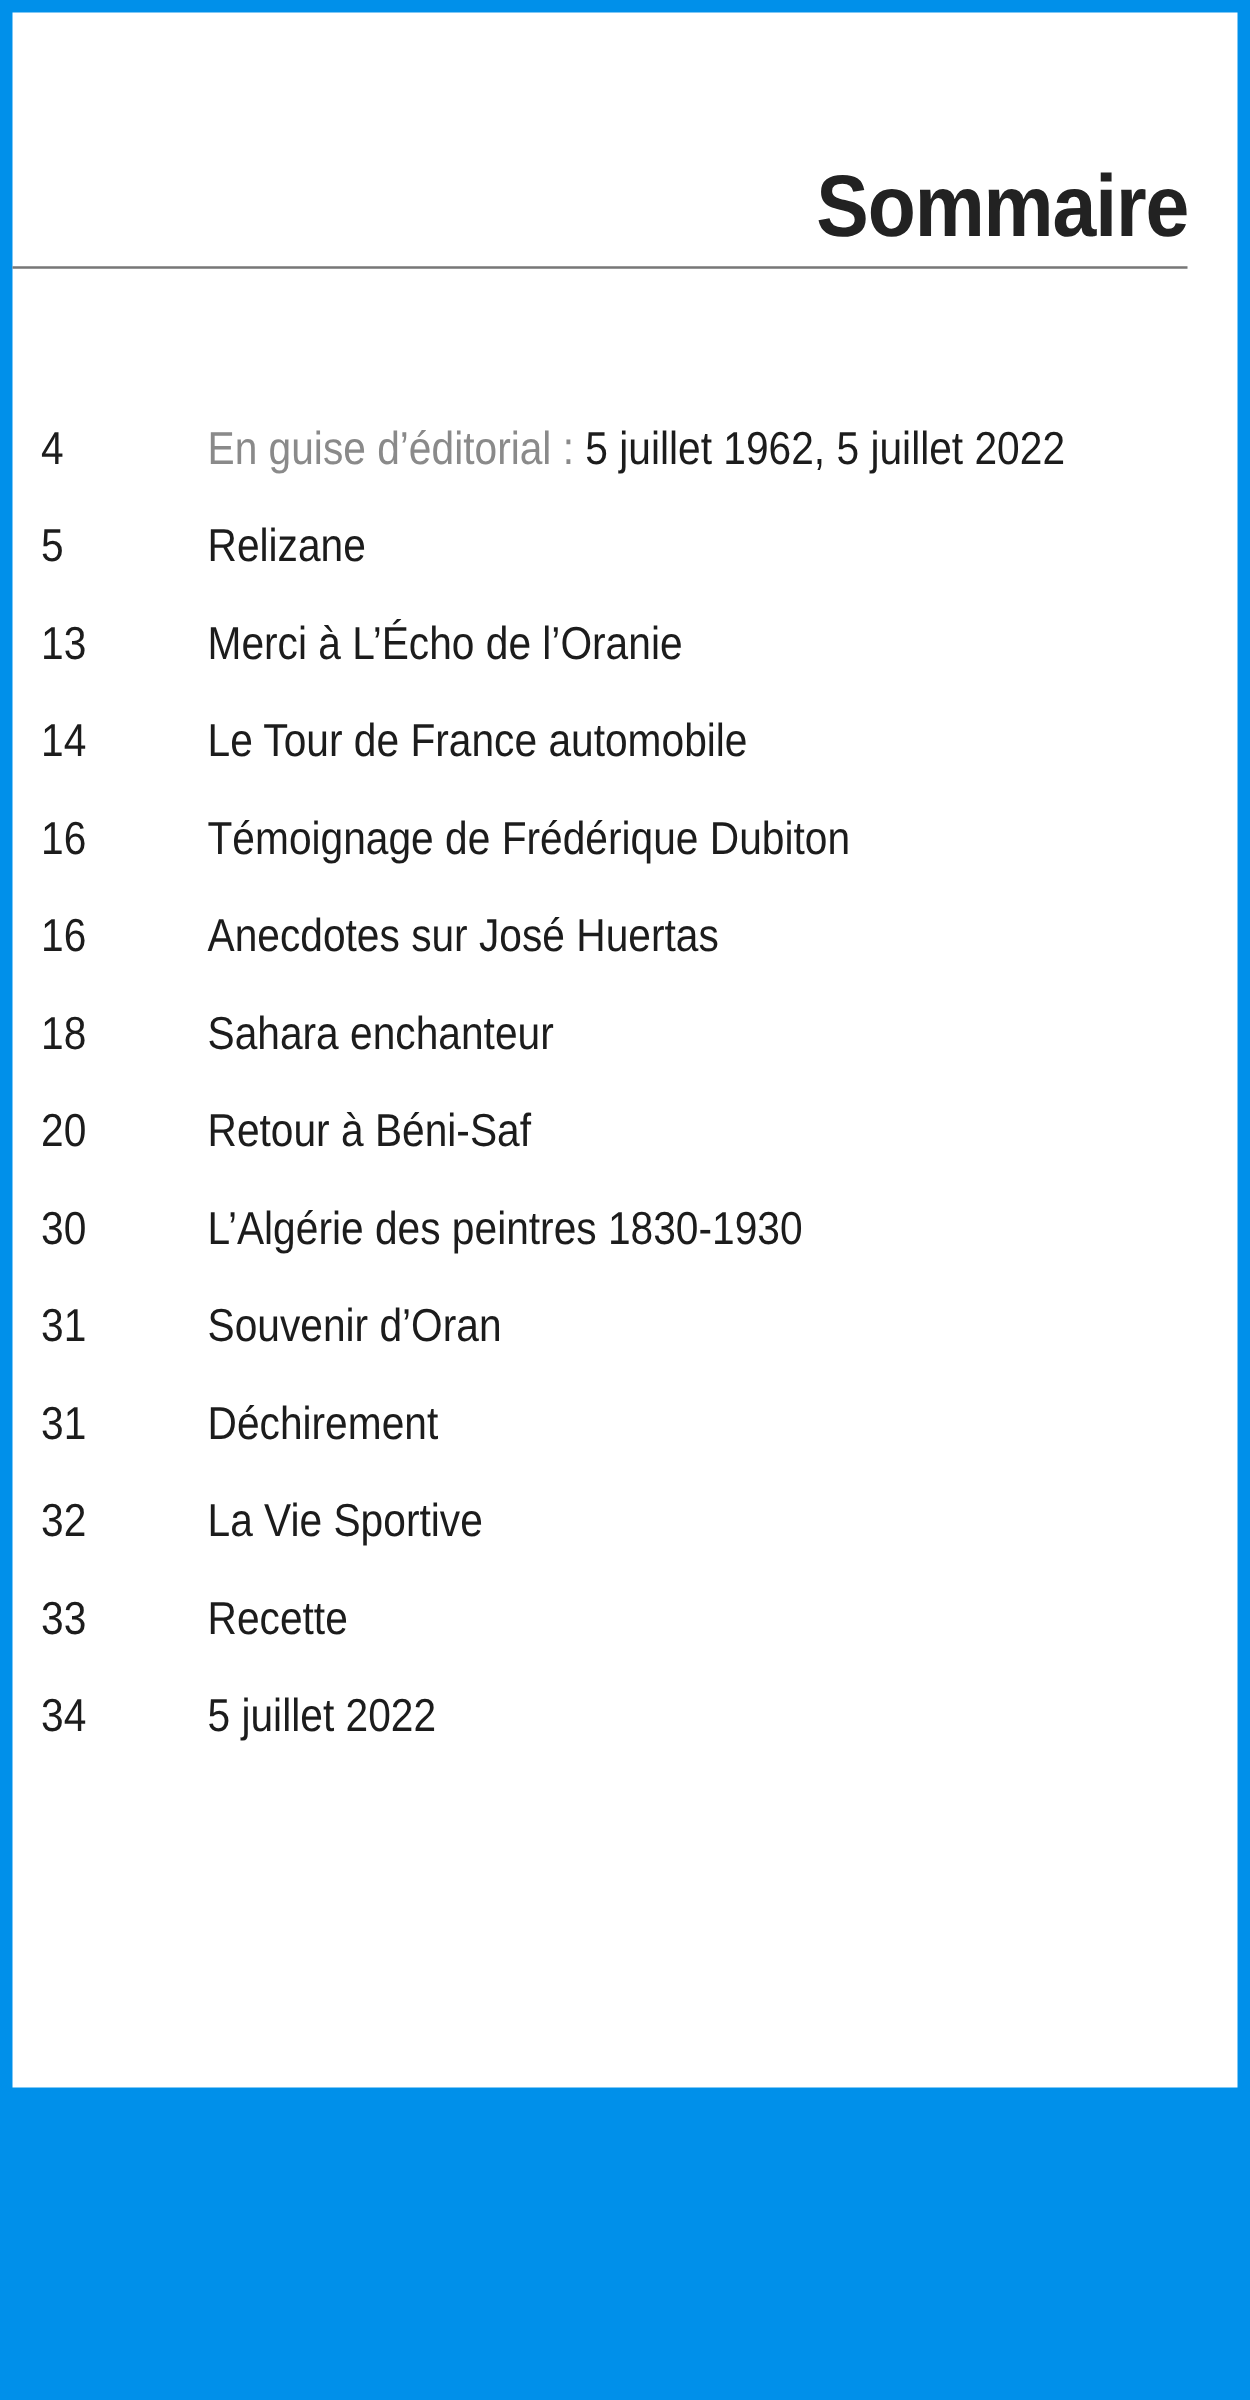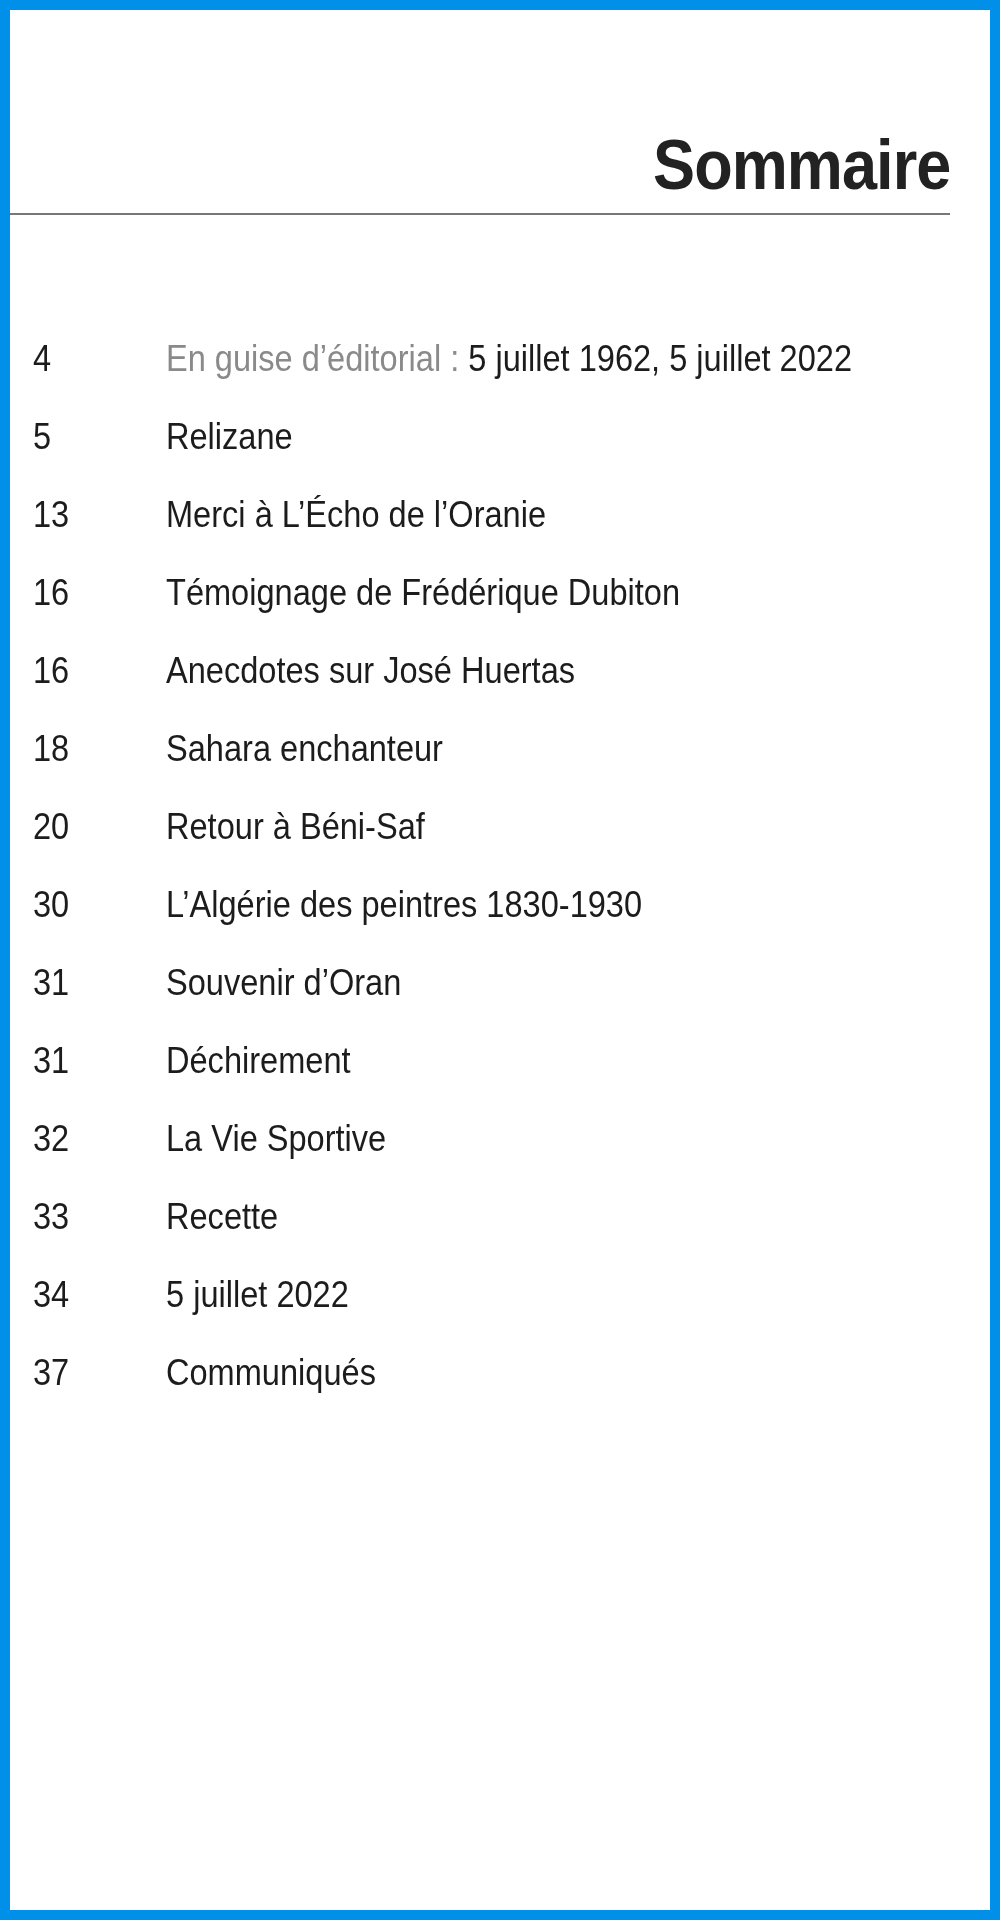--- a/index.html
+++ b/index.html
@@ -7,21 +7,21 @@
       width: 1000px;
       height: 1920px;
       background: #0090ea;
       position: relative;
       overflow: hidden;
       font-family: "Liberation Sans", sans-serif;
     }
     .page {
       position: absolute;
       left: 10px; top: 10px;
-      width: 980px; height: 1900px;
+      width: 980px; height: 1660px;
       background: #ffffff;
     }
     .title {
       position: absolute;
       right: 40px;
       top: 120px;
       margin: 0;
       font-family: "Liberation Sans", sans-serif;
       font-weight: bold;
       font-size: 70px;
@@ -84,20 +84,24 @@
     </li>
     <li class="toc-row">
       <span class="toc-page">5</span>
       <span class="toc-title">Relizane</span>
     </li>
     <li class="toc-row">
       <span class="toc-page">13</span>
       <span class="toc-title">Merci à L’Écho de l’Oranie</span>
     </li>
     <li class="toc-row">
+      <span class="toc-page">14</span>
+      <span class="toc-title">Le Tour de France automobile</span>
+    </li>
+    <li class="toc-row">
       <span class="toc-page">16</span>
       <span class="toc-title">Témoignage de Frédérique Dubiton</span>
     </li>
     <li class="toc-row">
       <span class="toc-page">16</span>
       <span class="toc-title">Anecdotes sur José Huertas</span>
     </li>
     <li class="toc-row">
       <span class="toc-page">18</span>
       <span class="toc-title">Sahara enchanteur</span>
@@ -123,18 +127,14 @@
       <span class="toc-title">La Vie Sportive</span>
     </li>
     <li class="toc-row">
       <span class="toc-page">33</span>
       <span class="toc-title">Recette</span>
     </li>
     <li class="toc-row">
       <span class="toc-page">34</span>
       <span class="toc-title">5 juillet 2022</span>
     </li>
-    <li class="toc-row">
-      <span class="toc-page">37</span>
-      <span class="toc-title">Communiqués</span>
-    </li>
   </ul>
 </div>
 
 </body></html>

